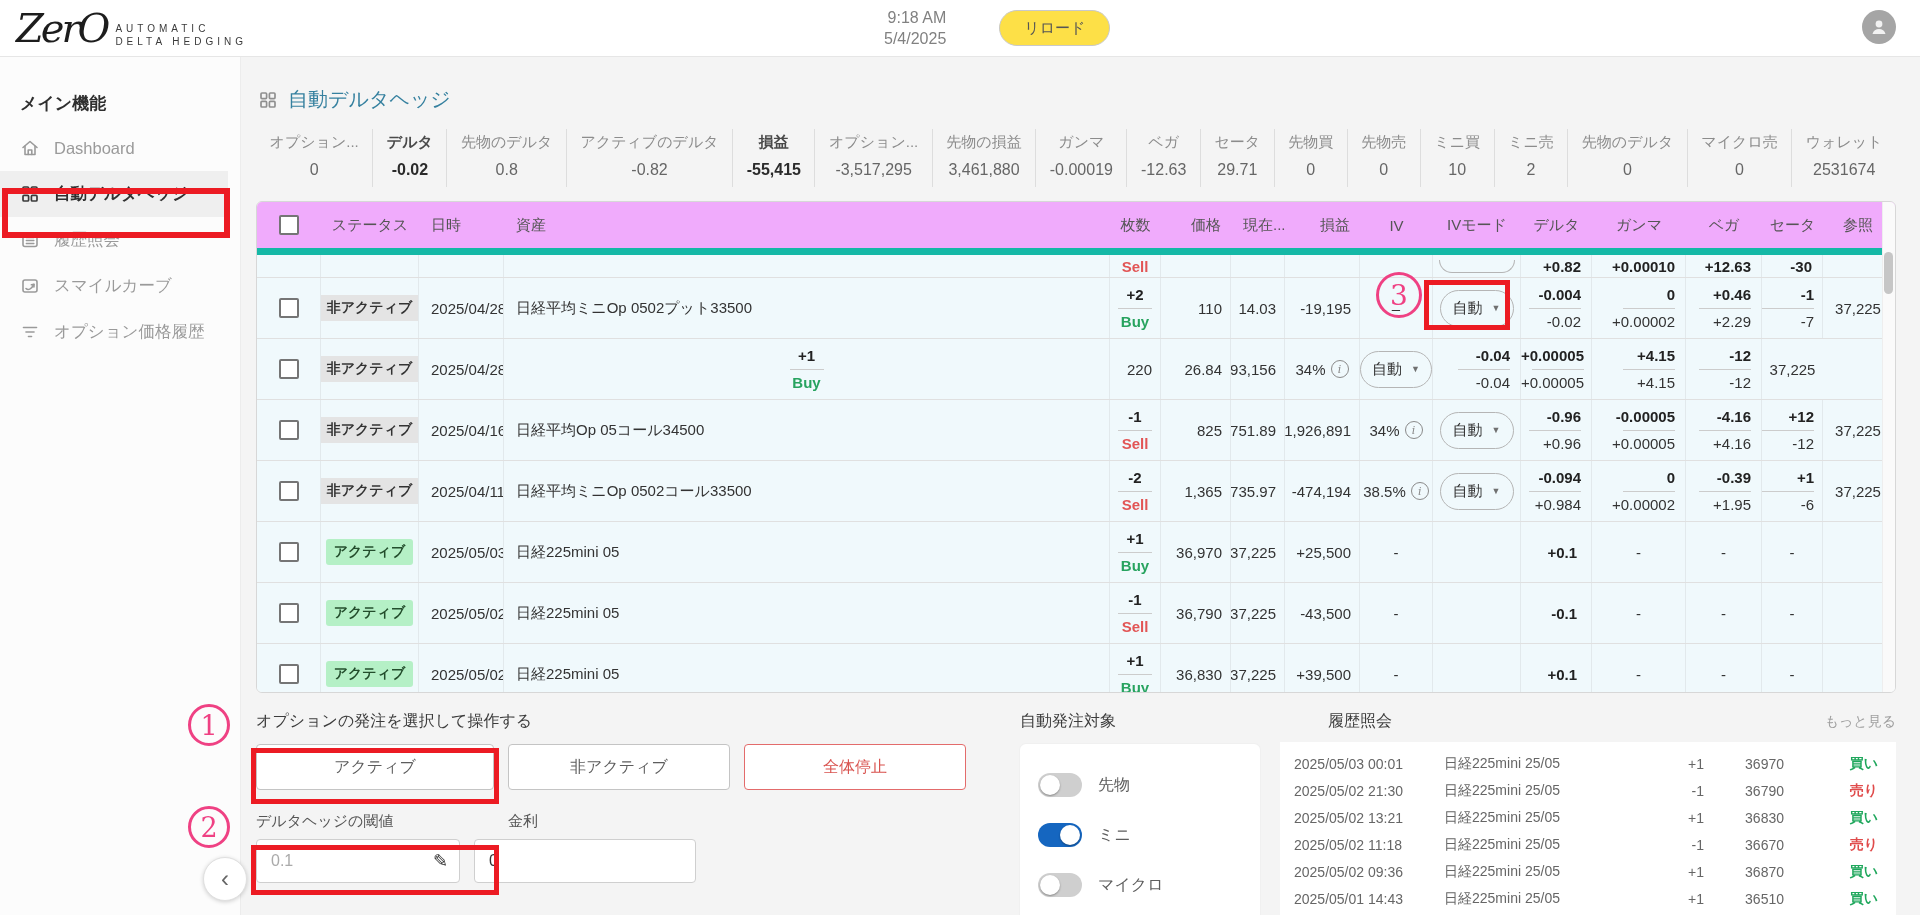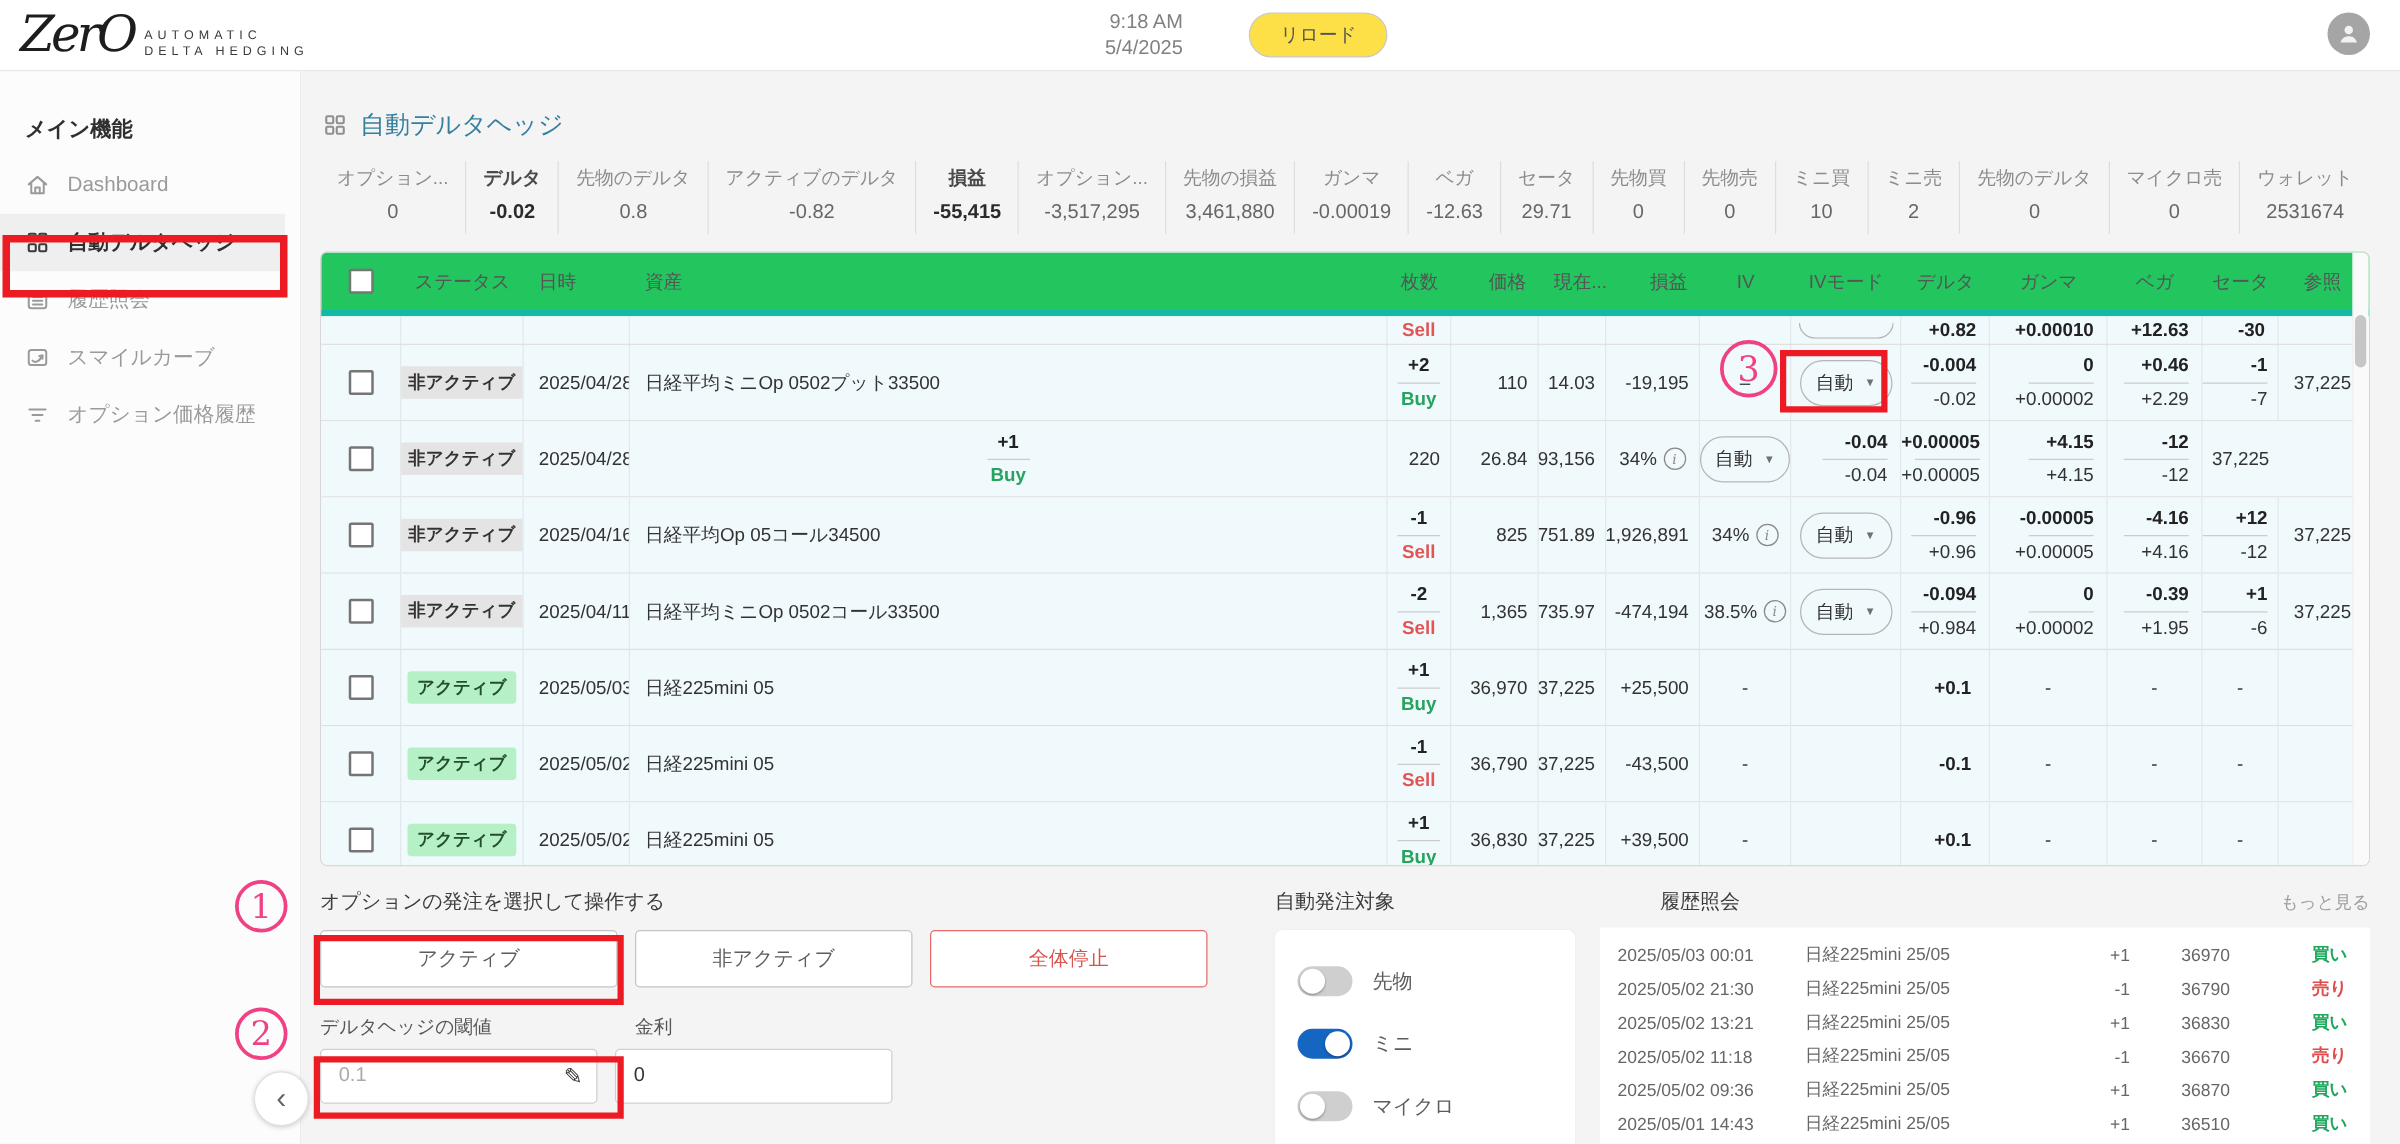--- a/index.html
+++ b/index.html
@@ -32,21 +32,21 @@
   .stats{margin-top:16px;display:flex;width:1640px;}
   .stat{flex:1 1 auto;text-align:center;padding:4px 10px 8px;border-right:1px solid #ddd;}
   .stat:last-child{border-right:none;}
   .stat .lbl{font-size:15px;color:#8c8c8c;white-space:nowrap;}
   .stat .val{font-size:16px;color:#666;margin-top:9px;white-space:nowrap;}
   .stat.bold .lbl{color:#4a4a4a;font-weight:bold;}
   .stat.bold .val{color:#2b2b2b;font-weight:bold;}
   
   :root{--cols:64px 98px 85px 606px 51px 70px 54px 75px 73px 88px 71px 94px 76px 61px 70px;}
   .table-card{position:relative;margin-top:14px;width:1638px;height:490px;background:#fff;border:1px solid #d7d7d7;border-radius:6px;overflow:hidden;}
-  .thead{display:grid;grid-template-columns:var(--cols);height:46px;align-items:center;background:#22c55e;border-bottom:5px solid #14b8a6;color:#555;font-size:15px;}
+  .thead{display:grid;grid-template-columns:var(--cols);height:46px;align-items:center;background:#f0abfc;border-bottom:7px solid #14b8a6;color:#555;font-size:15px;}
   .thead .h{padding:0 4px;white-space:nowrap;}
   .thead .h.c{text-align:center;}
   .thead .h.r{text-align:right;padding-right:10px;}
   .thead .h.l{padding-left:12px;}
   .trow{display:grid;grid-template-columns:var(--cols);height:60px;background:#f0f9fc;border-bottom:1px solid #e0e0e0;font-size:15px;color:#333;}
   .trow>div{border-right:1px solid #e2e9ec;display:flex;align-items:center;overflow:hidden;}
   .trow>div:last-child{border-right:none;}
   .trow .check,.thead .check{justify-content:center;display:flex;align-items:center;}
   .cb{appearance:none;-webkit-appearance:none;width:20px;height:20px;border:2px solid #757575;border-radius:2px;background:#fff;margin:0;cursor:pointer;}
   .cell-c{justify-content:center;}
@@ -80,21 +80,21 @@
   .bottom{margin-top:14px;display:flex;align-items:flex-start;}
   .controls{width:740px;}
   .sec-label{font-size:16px;color:#3c3c3c;margin:4px 0 12px 0;}
   .btn-row{display:flex;gap:14px;}
   .act-btn{width:238px;height:46px;background:#fff;border:1px solid #c4c4c4;border-radius:4px;color:#5d5d5d;font-size:16px;cursor:pointer;font-family:inherit;}
   .act-btn.mid{width:222px;}
   .act-btn.stopall{width:222px;border:1px solid #e36b6b;color:#d9534f;}
   .field-labels{display:flex;margin-top:22px;font-size:15px;color:#555;}
   .field-labels .fl1{width:252px;}
   .input-row{display:flex;gap:14px;margin-top:8px;}
-  .tin{position:relative;width:222px;}
+  .tin{position:relative;width:204px;}
   .tin input{width:100%;height:44px;box-sizing:border-box;border:1px solid #cfcfcf;border-radius:4px;background:#fff;padding:0 36px 0 14px;font-size:16px;color:#333;font-family:inherit;}
   .tin input::placeholder{color:#aaa;}
   .tin.short{width:222px;}
   .tin.short input{padding-right:14px;}
   .pencil{position:absolute;right:12px;top:11px;font-size:18px;color:#2f2f2f;}
   .auto-order{margin-left:24px;width:240px;}
   .ao-card{background:#fff;border-radius:6px;height:176px;box-shadow:0 0 0 1px #f0f0f0;padding:16px 0 0 18px;box-sizing:border-box;}
   .tg-row{display:flex;align-items:center;gap:16px;height:50px;}
   .tg{position:relative;width:44px;height:24px;border-radius:12px;background:#cfcfcf;cursor:pointer;flex:none;}
   .tg .knob{position:absolute;top:2px;left:2px;width:20px;height:20px;border-radius:50%;background:#fff;box-shadow:0 1px 2px rgba(0,0,0,.35);}

